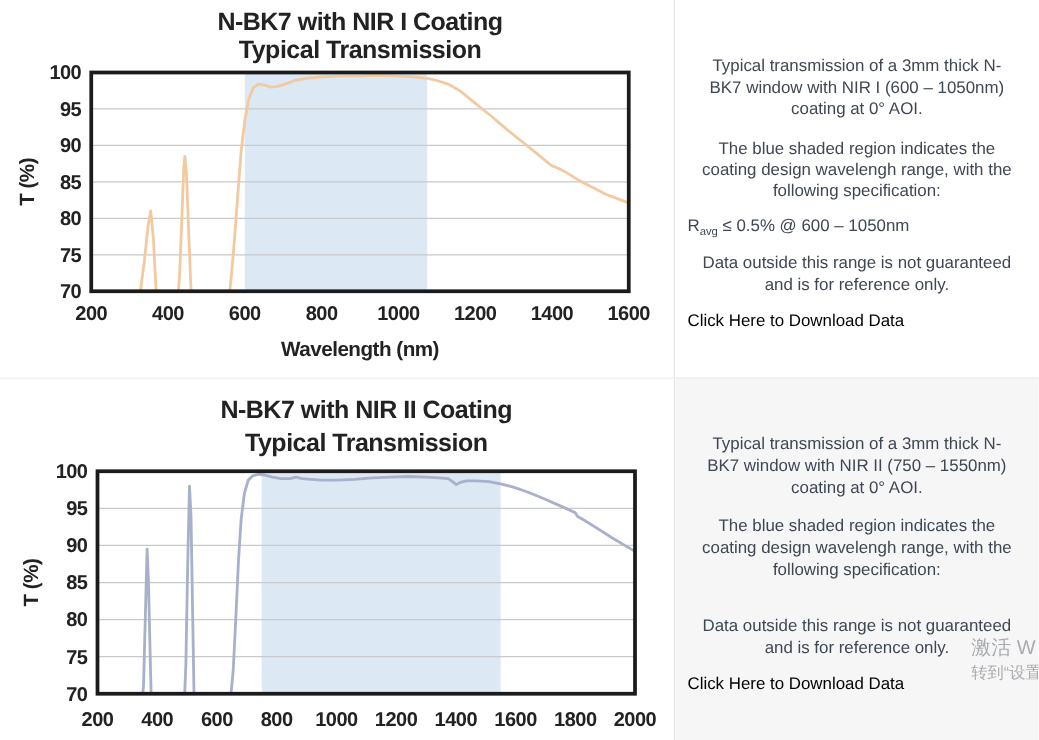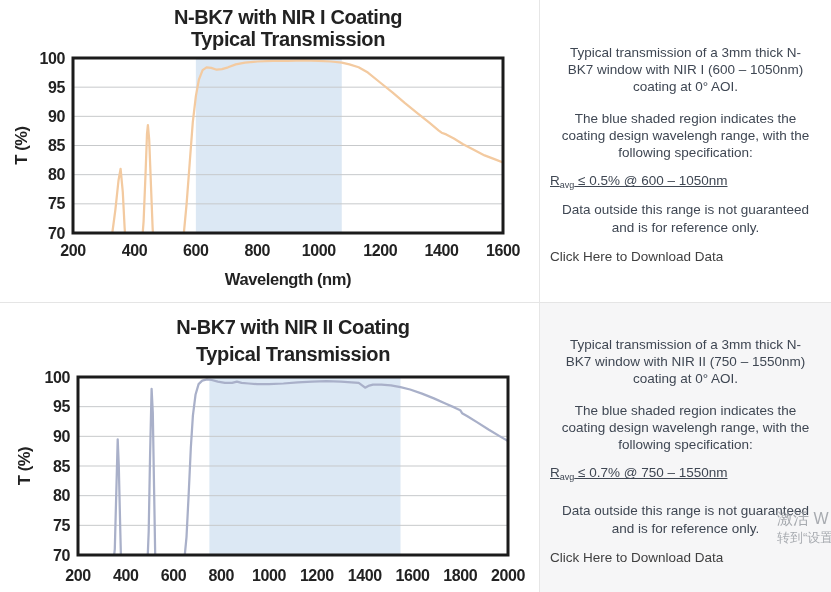--- a/index.html
+++ b/index.html
@@ -11,24 +11,24 @@
   .row1{height:303px;border-bottom:1px solid #e5e5e5;}
   .row2{height:289px;}
   .chart-cell{width:540px;box-sizing:border-box;border-right:1px solid #e6e6e6;background:#ffffff;}
   .row2 .info-cell{background:#f6f6f7;}
   .info-cell{
     flex:1;display:flex;flex-direction:column;justify-content:center;align-items:flex-start;
     text-align:center;color:#3f4753;font-size:13.5px;line-height:1.28;padding:6px 10px;box-sizing:border-box;
   }
   .info-cell p{margin:7px 10px;}
   .specs{margin:3px 0 2px 0;}
-  .spec-line{line-height:1.45;text-decoration:underline;}
+  .spec-line{line-height:1.45;}
   .spec-line sub{font-size:9px;vertical-align:-3px;}
   .row2 .disclaimer{margin-top:16px;}
-  .download-link{color:#404040;text-decoration:none;margin-top:5px;cursor:pointer;}
+  .download-link{color:#000000;text-decoration:none;margin-top:5px;cursor:pointer;}
   .watermark{
     position:absolute;left:777px;top:508px;color:#9a9ea4;opacity:.85;white-space:nowrap;pointer-events:none;
   }
   .watermark .wm1{font-size:16px;line-height:21px;}
   .watermark .wm2{font-size:13px;line-height:17px;}
   svg text{font-family:"Liberation Sans",sans-serif;font-weight:bold;fill:#222;letter-spacing:-0.4px;}
 </style>
 </head>
 <body>
 
@@ -117,21 +117,20 @@
           <text x="508" y="278" text-anchor="middle" font-size="16">2000</text>
           <text x="30" y="163" text-anchor="middle" font-size="16.5" transform="rotate(-90 30 163)">T (%)</text>
           <text x="293" y="31" text-anchor="middle" font-size="20">N-BK7 with NIR II Coating</text>
           <text x="293" y="58" text-anchor="middle" font-size="20">Typical Transmission</text>
         </svg>
     </div>
     <div class="info-cell">
       <p>Typical transmission of a 3mm thick N-BK7 window with NIR II (750 – 1550nm) coating at 0° AOI.</p>
       <p>The blue shaded region indicates the coating design wavelengh range, with the following specification:</p>
       <div class="specs">
-        <div class="spec-line"><span>R</span><sub>avg</sub><span> ≤ 0.7% @ 750 – 1550nm</span></div>
       </div>
       <p class="disclaimer">Data outside this range is not guaranteed and is for reference only.</p>
       <a class="download-link" href="#">Click Here to Download Data</a>
     </div>
   </section>
 
   <div class="watermark">
     <div class="wm1">激活 W</div>
     <div class="wm2">转到“设置</div>
   </div>

